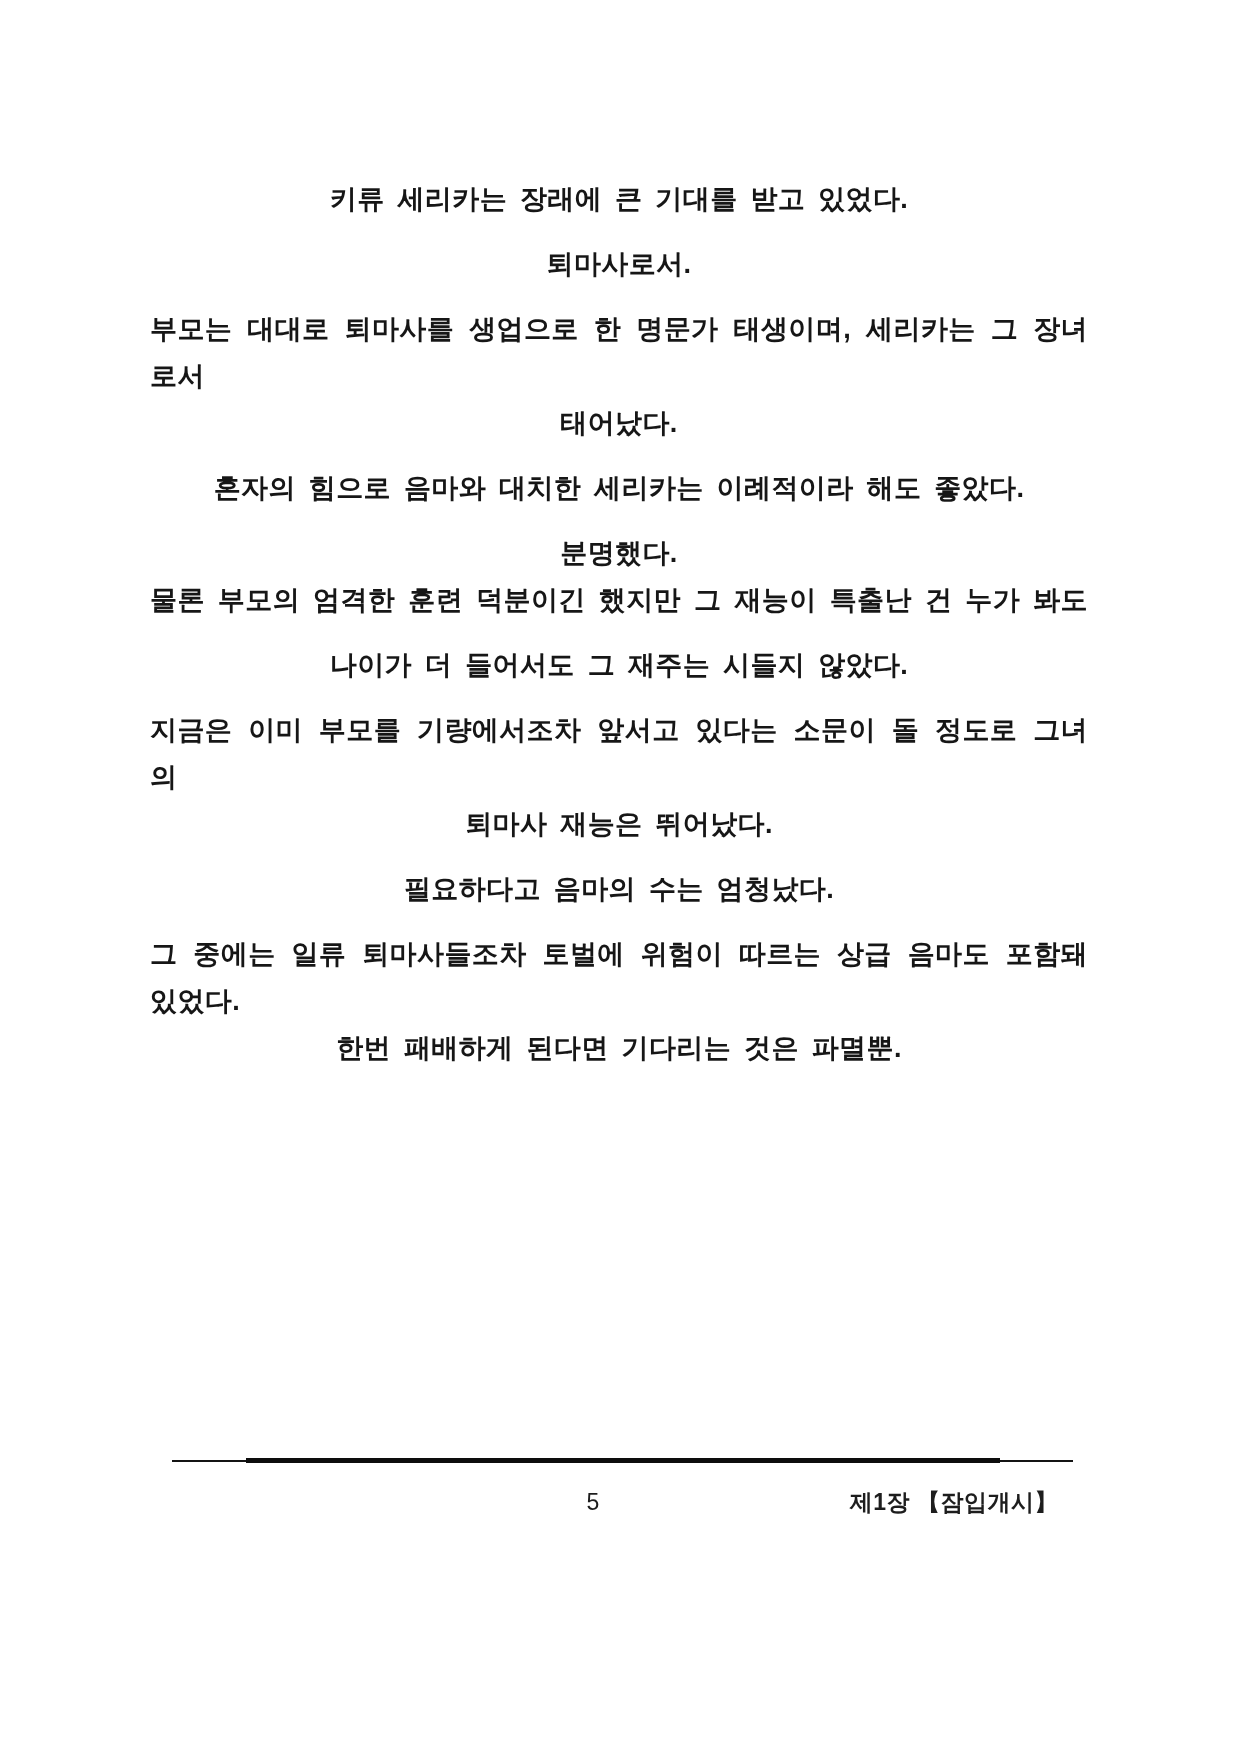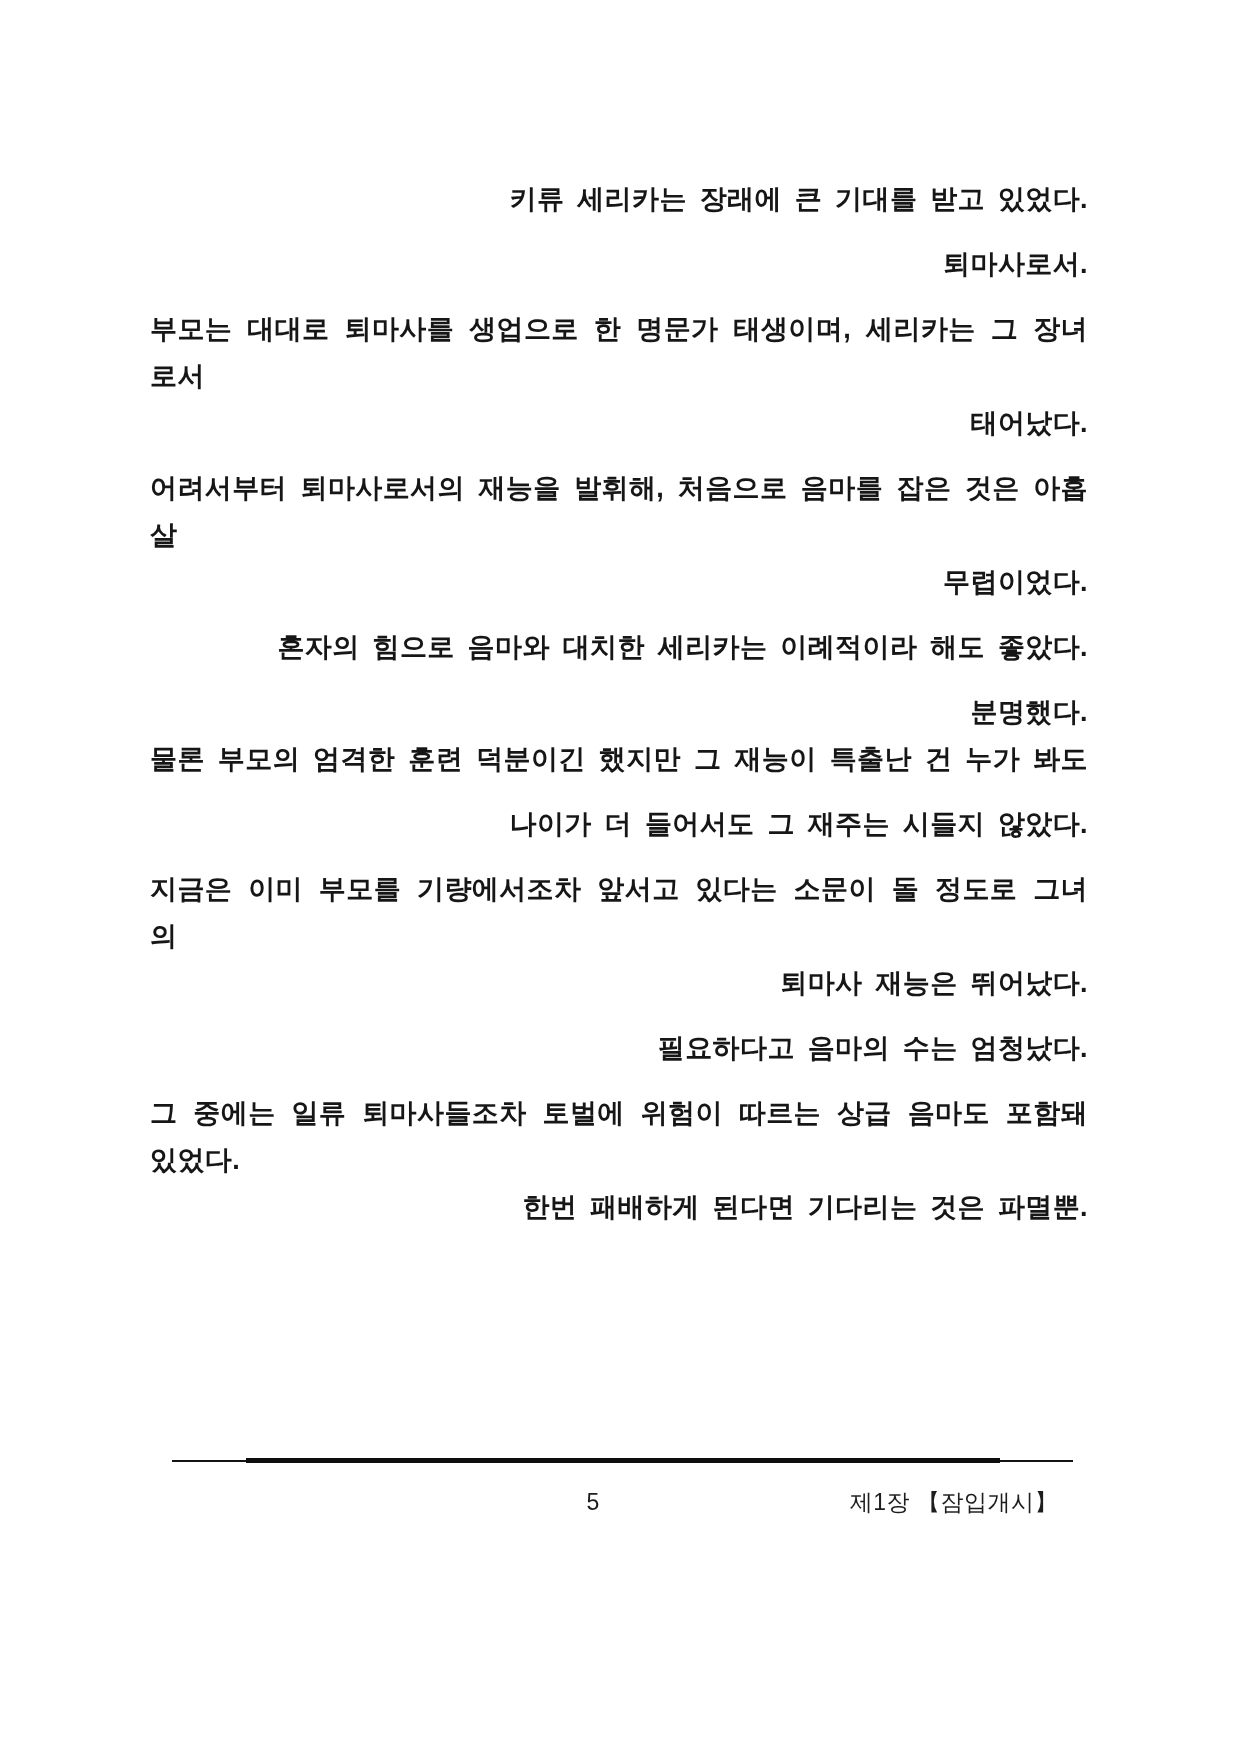--- a/index.html
+++ b/index.html
@@ -23,21 +23,21 @@
   .para { margin: 0 0 18px 0; }
   .line {
     font-size: 27px;
     line-height: 47px;
     font-weight: 700;
     color: #161616;
     word-spacing: 5px;
     letter-spacing: 0.4px;
     white-space: nowrap;
     overflow: hidden;
-    text-align: right;
+    text-align: center;
   }
   .line.stretch {
     white-space: normal;
     text-align: justify;
     text-align-last: justify;
     text-justify: inter-word;
   }
   
   .divider-thin-left {
     position: absolute; left: 172px; top: 1460px;
@@ -53,21 +53,21 @@
   }
   .page-number {
     position: absolute; left: 443px; top: 1488px;
     width: 300px; text-align: center;
     font-size: 23px; line-height: 28px;
     font-weight: 400; color: #1d1d1d;
   }
   .chapter-label {
     position: absolute; right: 182px; top: 1488px;
     font-size: 23px; line-height: 28px;
-    font-weight: 400; color: #1d1d1d;
+    font-weight: 700; color: #1d1d1d;
     letter-spacing: 0.5px;
   }
 </style>
 </head>
 <body>
 
 <div class="page">
 
   <div class="content">
 
@@ -77,24 +77,20 @@
 
     <div class="para">
       <div class="line">퇴마사로서.</div>
     </div>
 
     <div class="para">
       <div class="line stretch">부모는 대대로 퇴마사를 생업으로 한 명문가 태생이며, 세리카는 그 장녀로서</div>
       <div class="line">태어났다.</div>
     </div>
 
-    <div class="para">
-      <div class="line stretch">어려서부터 퇴마사로서의 재능을 발휘해, 처음으로 음마를 잡은 것은 아홉 살</div>
-      <div class="line">무렵이었다.</div>
-    </div>
 
     <div class="para">
       <div class="line">혼자의 힘으로 음마와 대치한 세리카는 이례적이라 해도 좋았다.</div>
     </div>
 
     <div class="para">
       <div class="line">분명했다.</div>
       <div class="line stretch">물론 부모의 엄격한 훈련 덕분이긴 했지만 그 재능이 특출난 건 누가 봐도</div>
     </div>
 

